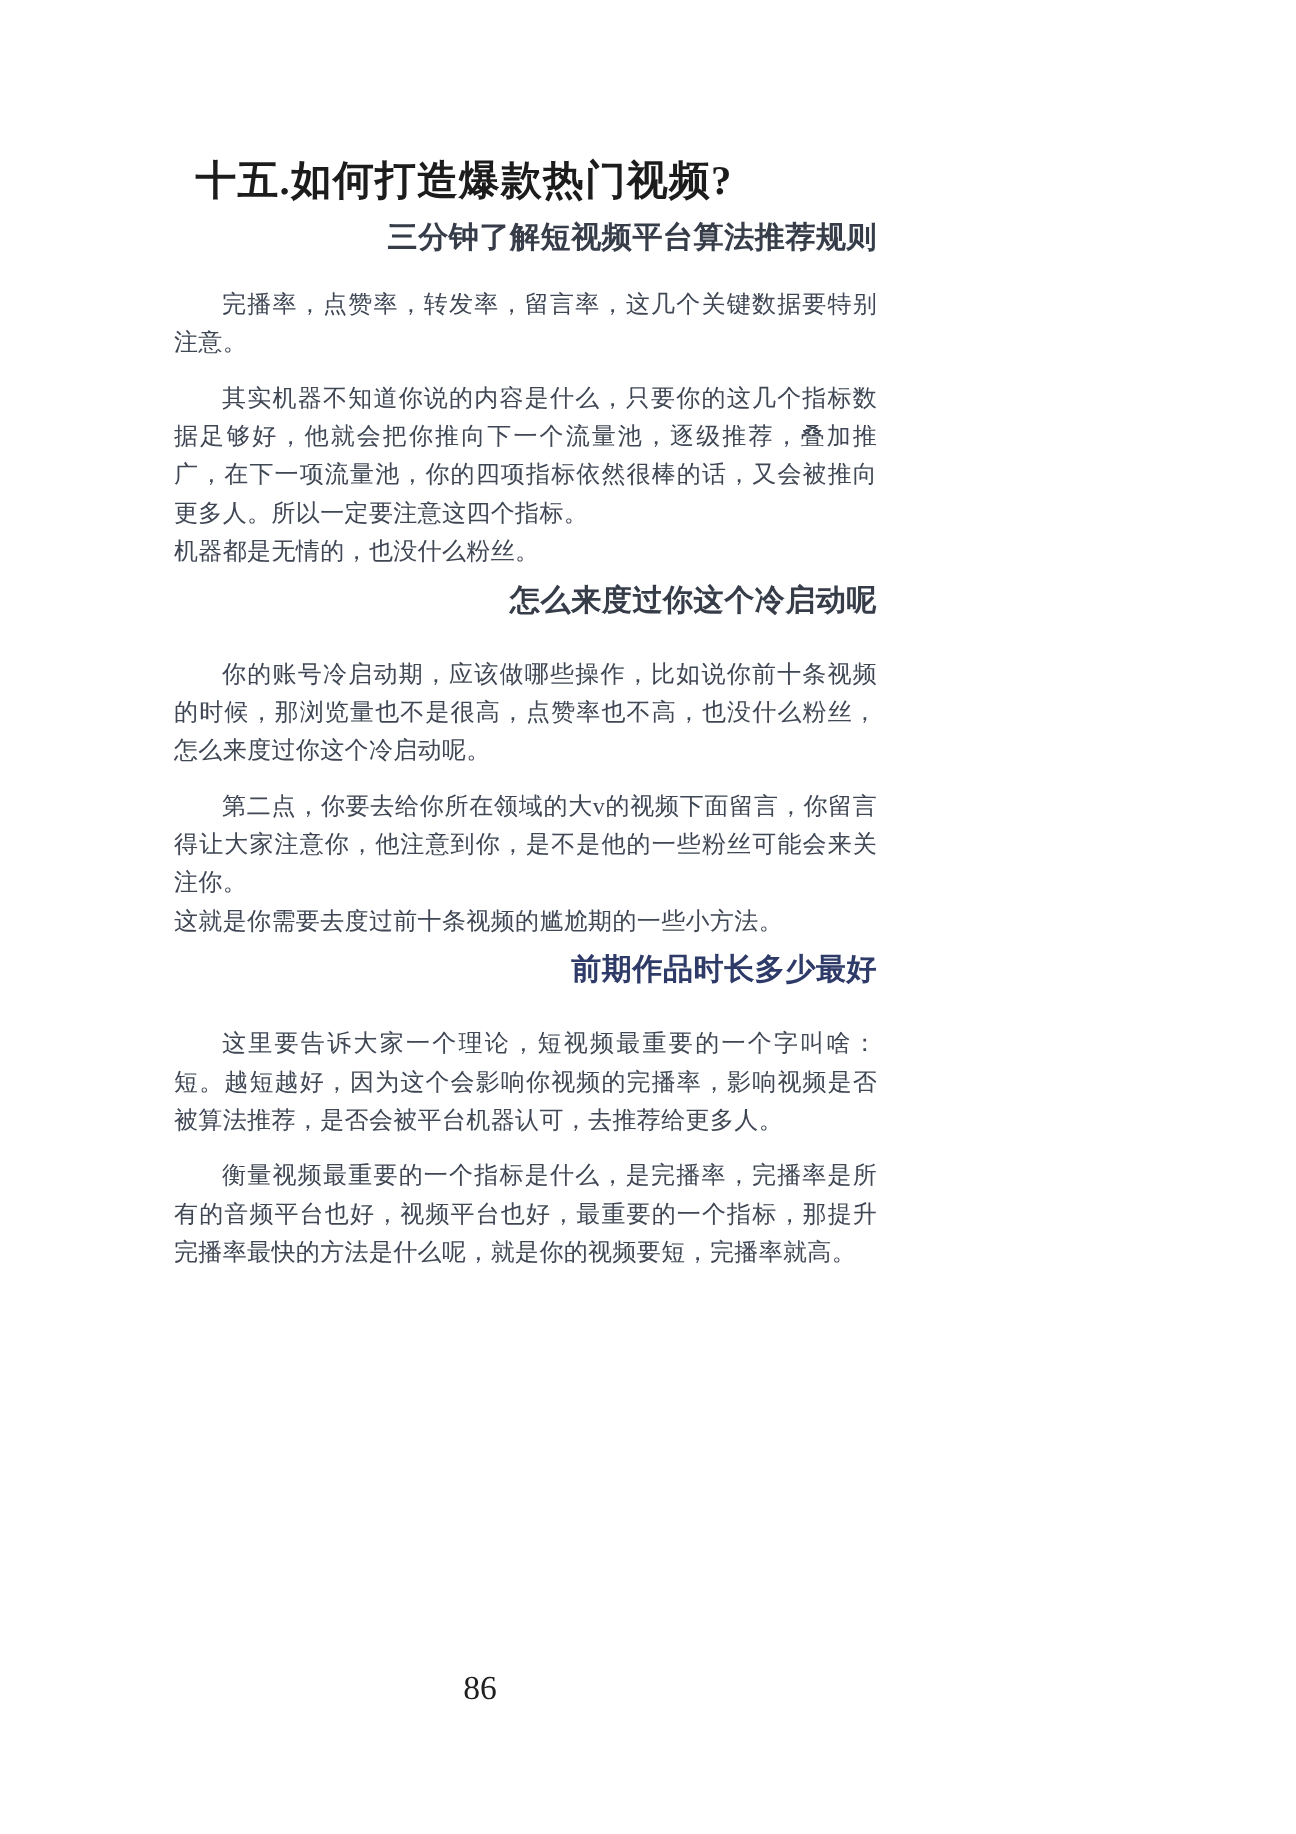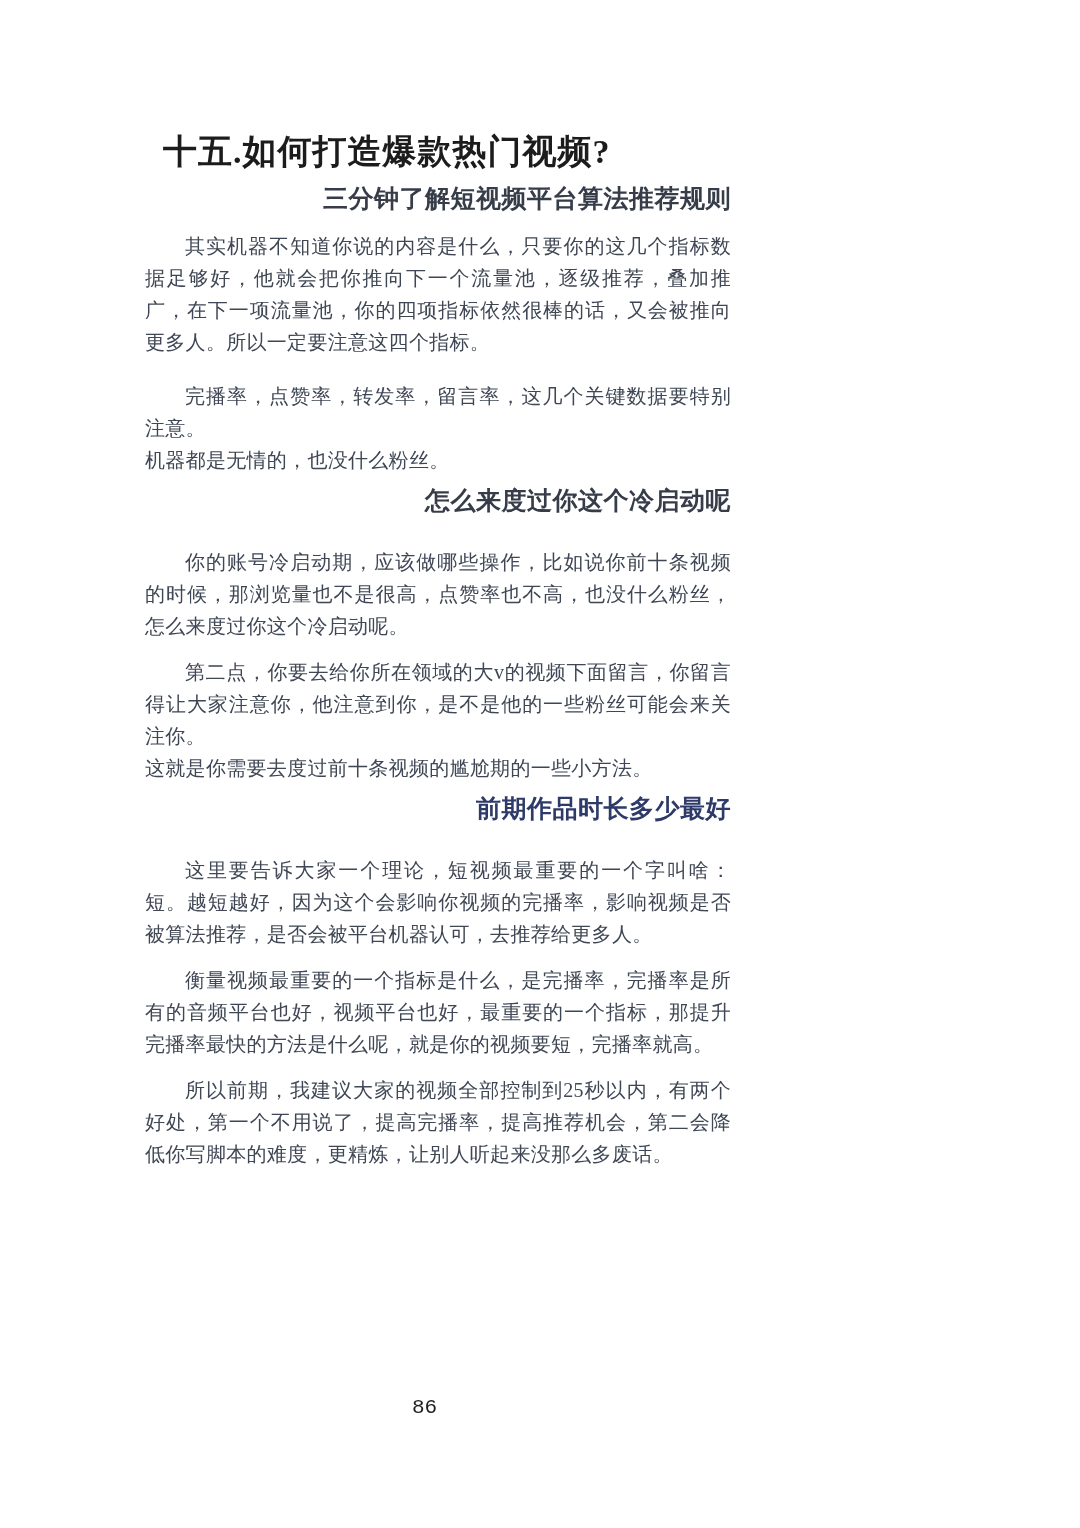--- a/index.html
+++ b/index.html
@@ -44,55 +44,54 @@
     text-indent: 2em;
     text-align: justify;
     letter-spacing: 0.3px;
   }
   p.body-par.first { margin-top: 22px; }
   p.body-par.after-h { margin-top: 28px; }
   p.body-par.cont { margin-top: 0; text-indent: 0; }
   .page-number {
     position: absolute;
     top: 1394px;
-    left: 412px;
-    font-size: 21px;
+    left: 386px;
+    font-size: 28px;
     line-height: 28px;
     color: #1f1f1f;
-    font-family: Liberation Mono, monospace;
+    font-family: Liberation Serif, serif;
   }
 </style>
 </head>
 <body>
 
 <div class="page">
 
   <h1 class="doc-title">十五.如何打造爆款热门视频?</h1>
 
   <h2 class="heading sub">三分钟了解短视频平台算法推荐规则</h2>
 
+  <p class="body-par first">完播率，点赞率，转发率，留言率，这几个关键数据要特别注意。</p>
+
   <p class="body-par">其实机器不知道你说的内容是什么，只要你的这几个指标数据足够好，他就会把你推向下一个流量池，逐级推荐，叠加推广，在下一项流量池，你的四项指标依然很棒的话，又会被推向更多人。所以一定要注意这四个指标。</p>
-
-  <p class="body-par first">完播率，点赞率，转发率，留言率，这几个关键数据要特别注意。</p>
 
   <p class="body-par cont">机器都是无情的，也没什么粉丝。</p>
 
   <h2 class="heading">怎么来度过你这个冷启动呢</h2>
 
   <p class="body-par after-h">你的账号冷启动期，应该做哪些操作，比如说你前十条视频的时候，那浏览量也不是很高，点赞率也不高，也没什么粉丝，怎么来度过你这个冷启动呢。</p>
 
 
   <p class="body-par">第二点，你要去给你所在领域的大v的视频下面留言，你留言得让大家注意你，他注意到你，是不是他的一些粉丝可能会来关注你。</p>
 
 
   <p class="body-par cont">这就是你需要去度过前十条视频的尴尬期的一些小方法。</p>
 
   <h2 class="heading accent">前期作品时长多少最好</h2>
 
   <p class="body-par after-h">这里要告诉大家一个理论，短视频最重要的一个字叫啥：短。越短越好，因为这个会影响你视频的完播率，影响视频是否被算法推荐，是否会被平台机器认可，去推荐给更多人。</p>
 
   <p class="body-par">衡量视频最重要的一个指标是什么，是完播率，完播率是所有的音频平台也好，视频平台也好，最重要的一个指标，那提升完播率最快的方法是什么呢，就是你的视频要短，完播率就高。</p>
 
-  <p class="body-par">所以前期，我建议大家的视频全部控制到25秒以内，有两个好处，第一个不用说了，提高完播率，提高推荐机会，第二会降低你写脚本的难度，更精炼，让别人听起来没那么多废话。</p>
 
   <div class="page-number">86</div>
 
 </div>
 
 </body></html>

